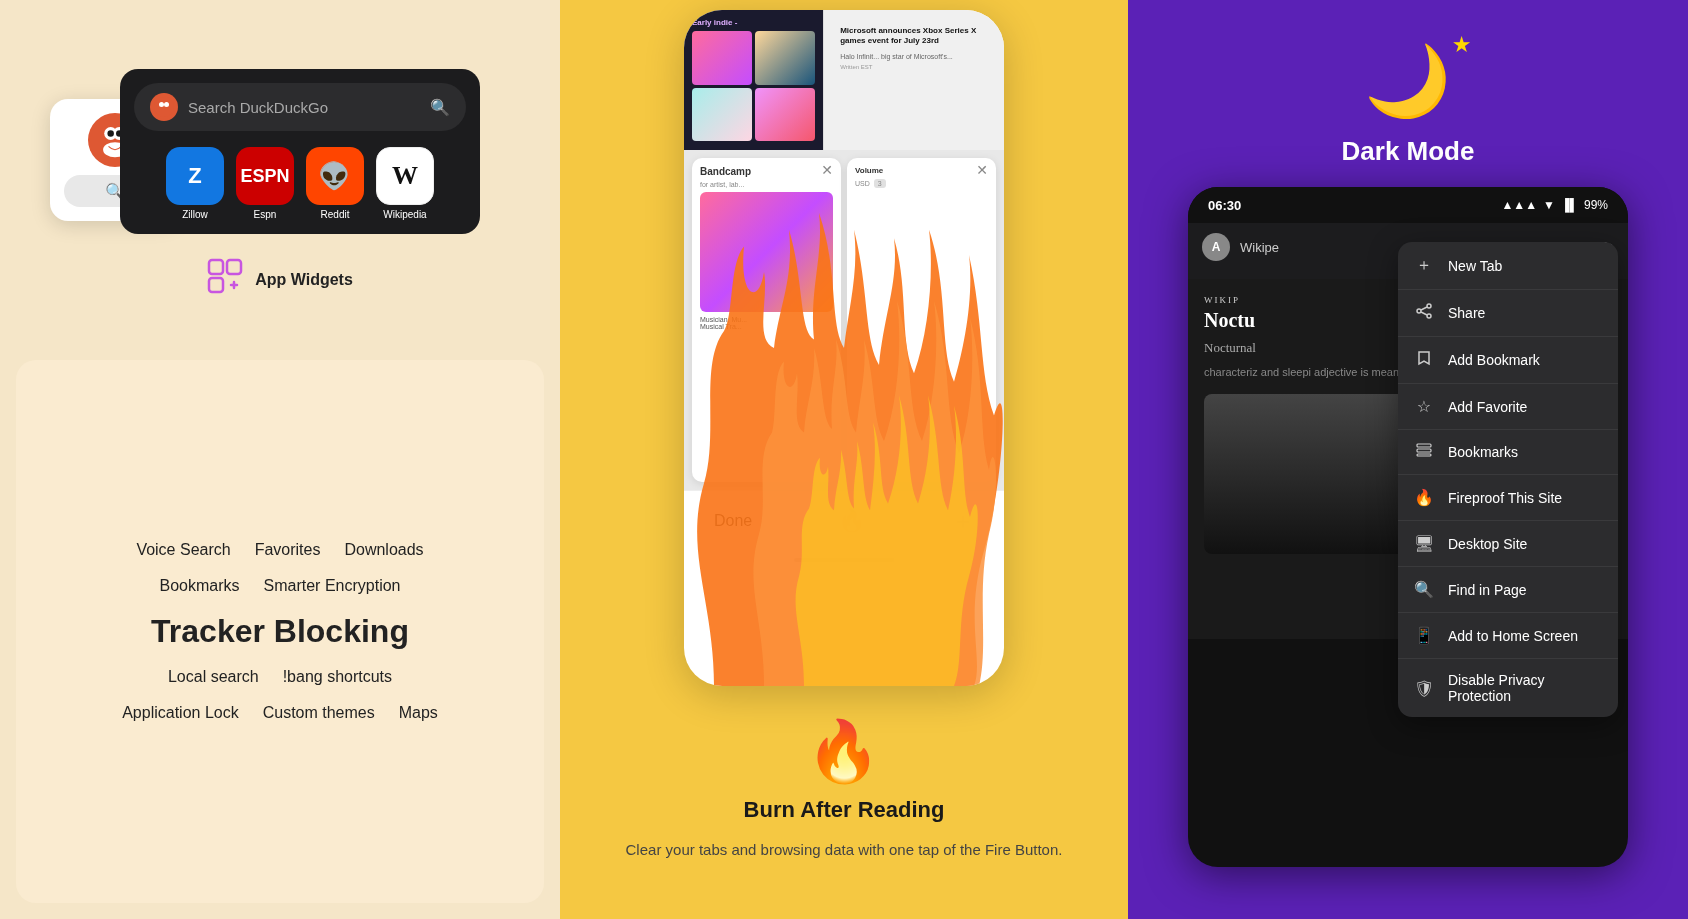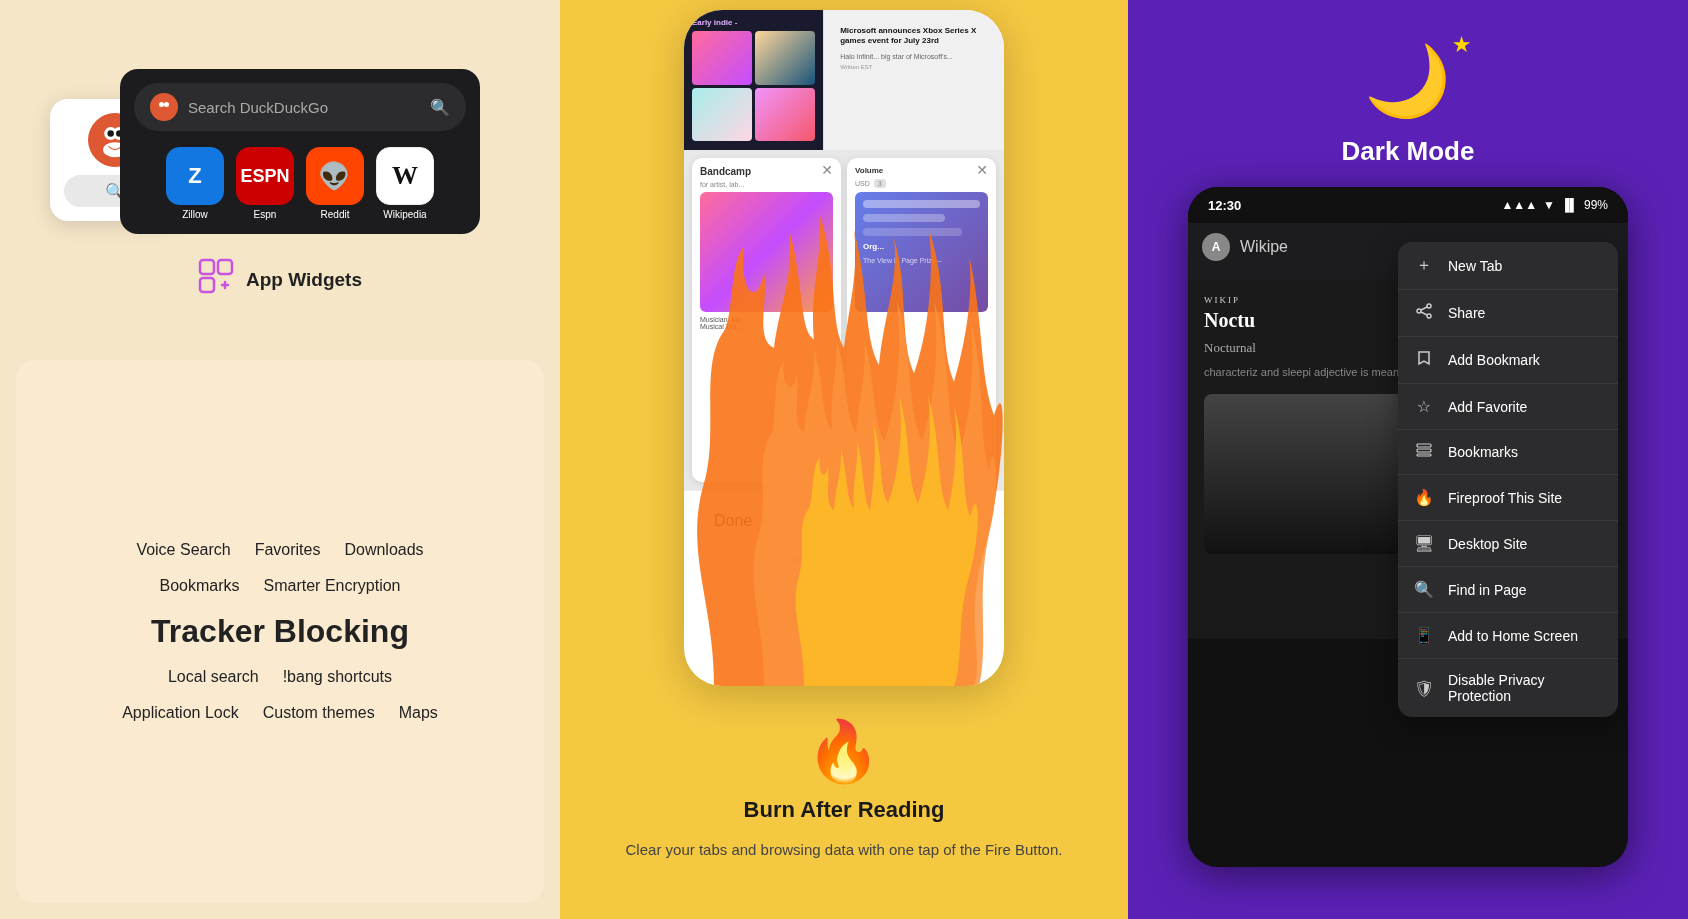--- a/index.html
+++ b/index.html
@@ -136,21 +136,21 @@
     }
 
     .widgets-label-row {
       display: flex;
       align-items: center;
       gap: 12px;
       margin-top: 24px;
     }
 
     .widgets-label {
-      font-size: 19px;
+      font-size: 16px;
       font-weight: 600;
       color: #222;
     }
 
     
     .bottom-left {
       flex: 1;
       background: #faebd0;
       border-radius: 20px;
       margin: 0 16px 16px 16px;
@@ -372,21 +372,21 @@
       display: flex;
       align-items: center;
       justify-content: center;
       font-size: 12px;
       color: #fff;
       font-weight: bold;
     }
 
     .browser-url {
       color: #ccc;
-      font-size: 16px;
+      font-size: 13px;
       flex: 1;
     }
 
     .browser-nav {
       display: flex;
       gap: 18px;
       color: #aaa;
       font-size: 16px;
     }
 
@@ -600,27 +600,20 @@
           <div style="font-size:7px;color:#555;">Musical Tra...</div>
         </div>
 
         <div style="background:#fff;border-radius:10px;flex:1;padding:8px;position:relative;box-shadow:0 2px 8px rgba(0,0,0,0.1);">
           <span style="position:absolute;top:4px;right:8px;color:#888;font-size:14px;">✕</span>
           <div style="font-size:8px;font-weight:600;color:#333;margin-bottom:4px;">Volume</div>
           <div style="font-size:7px;color:#888;margin-bottom:4px;display:flex;align-items:center;gap:4px;">
             <span>USD</span>
               <span style="background:#e0e0e0;padding:1px 4px;border-radius:3px;">3</span>
           </div>
-          <div style="background:linear-gradient(135deg,#667eea 0%,#764ba2 100%);width:100%;height:120px;border-radius:6px;padding:8px;display:flex;flex-direction:column;gap:6px;">
-            <div style="background:rgba(255,255,255,0.4);height:8px;border-radius:4px;"></div>
-            <div style="background:rgba(255,255,255,0.3);height:8px;border-radius:4px;width:70%;"></div>
-            <div style="background:rgba(255,255,255,0.2);height:8px;border-radius:4px;width:85%;"></div>
-            <div style="color:white;font-size:8px;font-weight:600;">Org...</div>
-            <div style="color:rgba(255,255,255,0.7);font-size:7px;">The View in Page Prize –</div>
-          </div>
         </div>
       </div>
 
       <div class="phone-bottom-bar">
         <span class="done-text">Done</span>
         <span class="fire-btn">🔥</span>
         <span class="plus-btn">＋</span>
       </div>
       <div class="home-indicator"></div>
 
@@ -647,21 +640,21 @@
     <div class="moon-icon-wrapper">
       <span class="moon-icon">🌙</span>
       <span class="star-icon">★</span>
     </div>
     <span class="dark-mode-title">Dark Mode</span>
   </div>
 
   <div class="phone-dark-wrapper">
 
     <div class="status-bar">
-      <span class="status-time">12:30</span>
+      <span class="status-time">06:30</span>
       <div class="status-icons">
         <span>▲▲▲</span>
         <span>▼</span>
         <span>▐▌</span>
         <span>99%</span>
       </div>
     </div>
 
     <div class="browser-chrome">
       <div class="browser-tab-bar">

